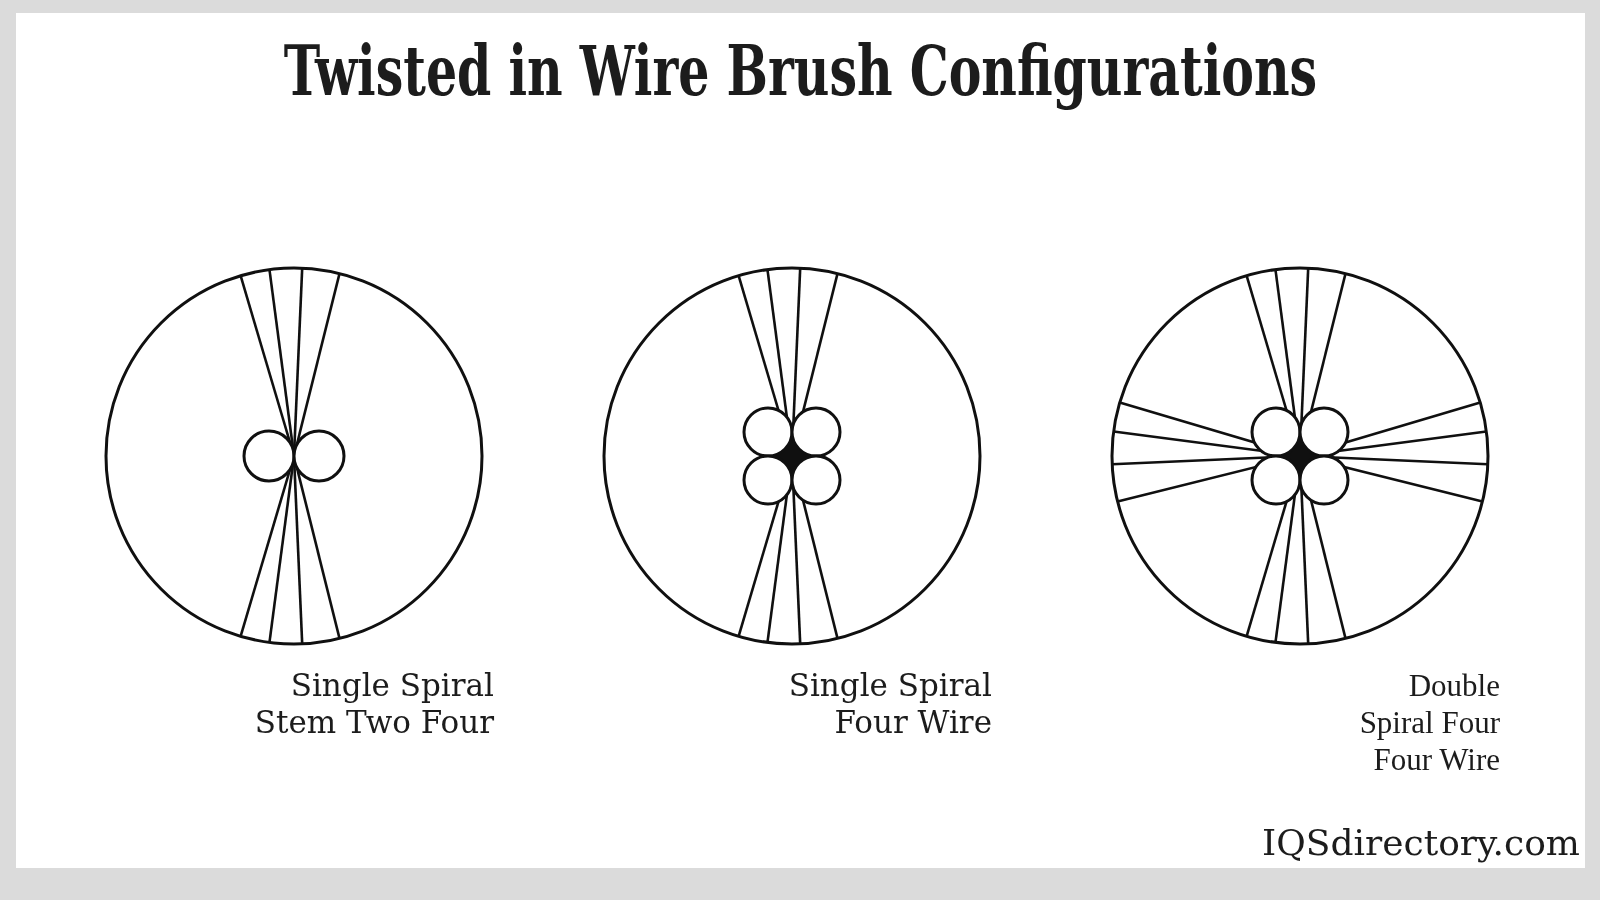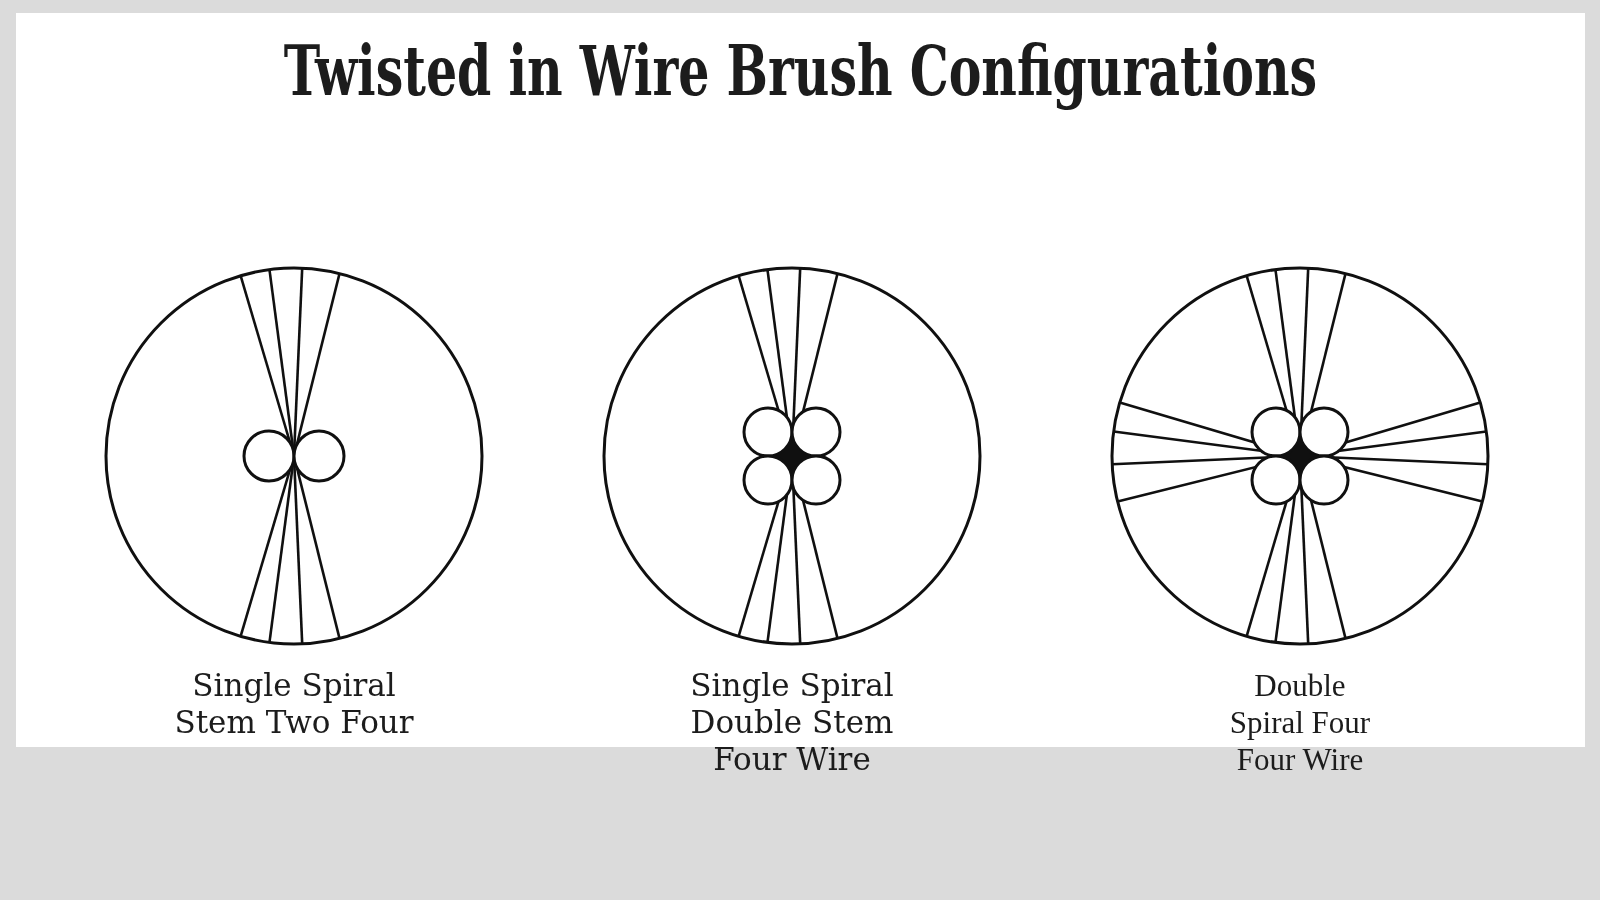--- a/index.html
+++ b/index.html
@@ -12,21 +12,21 @@
   html, body {
     margin: 0; padding: 0;
     width: 1600px; height: 900px;
     background: var(--page-bg);
     font-family: "DejaVu Serif", "Liberation Serif", serif;
     overflow: hidden;
   }
   .card {
     position: absolute;
     left: 16px; top: 13px;
-    width: 1569px; height: 734px;
+    width: 1569px; height: 855px;
     background: var(--card-bg);
   }
   .title {
     position: absolute;
     top: 23px; left: 0;
     width: 100%;
     margin: 0;
     text-align: center;
     font-size: 70px;
     line-height: 1;
@@ -45,21 +45,21 @@
   }
   figure.diagram:nth-of-type(1) { left: 78px; }
   figure.diagram:nth-of-type(2) { left: 576px; }
   figure.diagram:nth-of-type(3) { left: 1084px; font-family: Liberation Serif, serif; }
   figure.diagram svg {
     display: block;
     width: 400px; height: 400px;
   }
   figcaption.caption {
     margin-top: 11px;
-    text-align: center;
+    text-align: right;
     font-size: 31px;
     line-height: 37px;
     color: var(--text);
   }
   .watermark {
     position: absolute;
     right: 5px; bottom: 4px;
     font-size: 36px;
     line-height: 1.2;
     color: var(--text);
@@ -103,21 +103,20 @@
           <line x1="200" y1="200" x2="208.20044482468316" y2="387.8210656573892" stroke="#101010" stroke-width="2.6"></line>
           <line x1="200" y1="200" x2="245.48131637273752" y2="382.41559653988736" stroke="#101010" stroke-width="2.6"></line>
           <polygon points="200,176 224,200 200,224 176,200" fill="#101010"></polygon>
           <circle cx="176" cy="176" r="24" fill="#ffffff" stroke="#101010" stroke-width="3"></circle>
           <circle cx="224" cy="176" r="24" fill="#ffffff" stroke="#101010" stroke-width="3"></circle>
           <circle cx="176" cy="224" r="24" fill="#ffffff" stroke="#101010" stroke-width="3"></circle>
           <circle cx="224" cy="224" r="24" fill="#ffffff" stroke="#101010" stroke-width="3"></circle>
         </svg>
     <figcaption class="caption">
           <div>Single Spiral</div>
-          <div>Double Stem</div>
           <div>Four Wire</div>
         </figcaption>
   </figure>
 
   <figure class="diagram">
     <svg viewBox="0 0 400 400" width="400" height="400">
           <circle cx="200" cy="200" r="188" fill="none" stroke="#101010" stroke-width="3"></circle>
           <line x1="200" y1="200" x2="146.60511519566253" y2="19.741889844779706" stroke="#101010" stroke-width="2.6"></line>
           <line x1="200" y1="200" x2="175.4610758626303" y2="13.608366061723643" stroke="#101010" stroke-width="2.6"></line>
           <line x1="200" y1="200" x2="208.20044482468316" y2="12.178934342610745" stroke="#101010" stroke-width="2.6"></line>
@@ -140,13 +139,14 @@
           <circle cx="176" cy="224" r="24" fill="#ffffff" stroke="#101010" stroke-width="3"></circle>
           <circle cx="224" cy="224" r="24" fill="#ffffff" stroke="#101010" stroke-width="3"></circle>
         </svg>
     <figcaption class="caption">
           <div>Double</div>
           <div>Spiral Four</div>
           <div>Four Wire</div>
         </figcaption>
   </figure>
 </div>
+  <div class="watermark">IQSdirectory.com</div>
 </div>
 
 </body></html>

